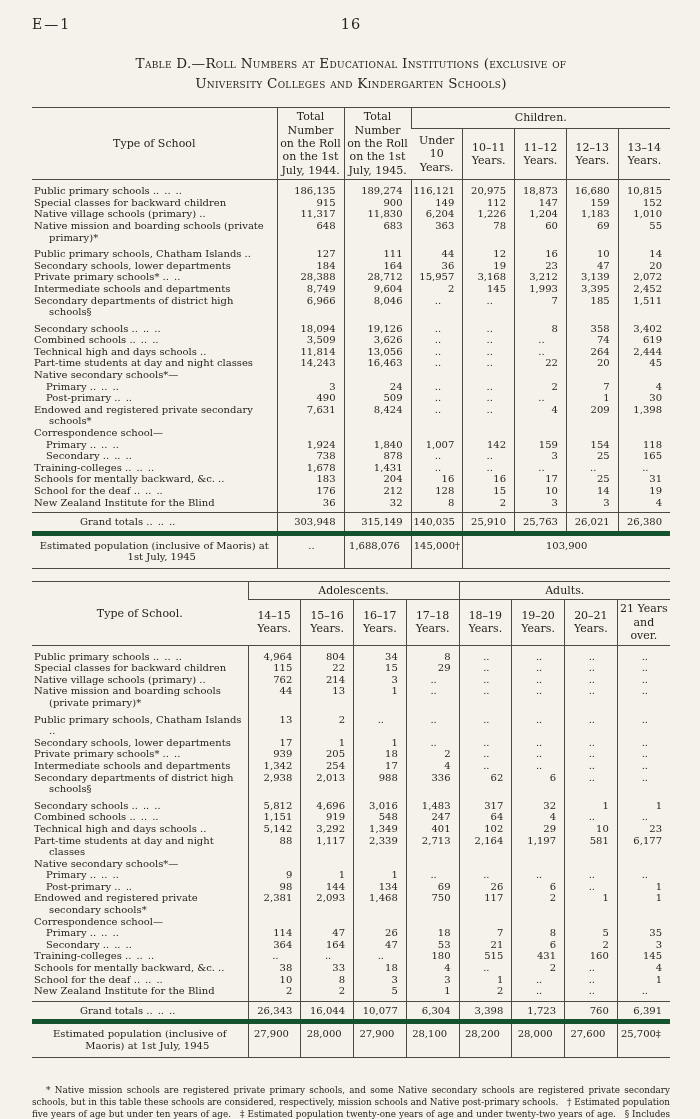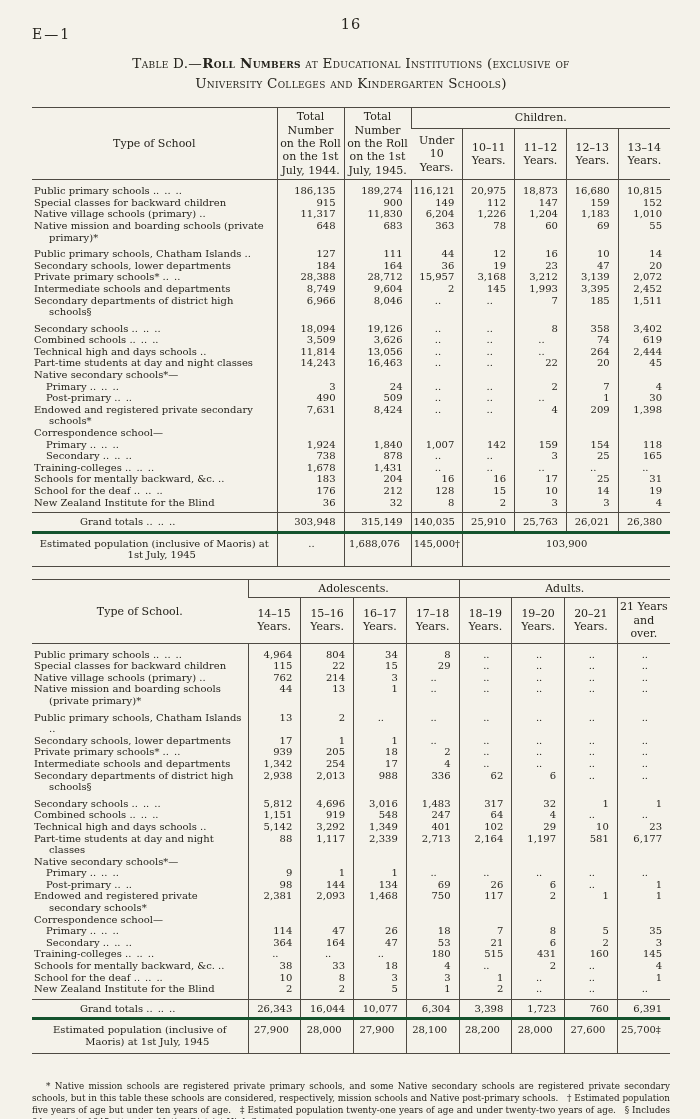--- a/index.html
+++ b/index.html
@@ -3,43 +3,43 @@
 <meta charset="utf-8">
 <style>
   html,body{margin:0;padding:0;}
   body{
     width:700px;height:1119px;overflow:hidden;
     background:#f4f2ea;color:#26241d;
     font-family:"DejaVu Serif","Liberation Serif",serif;
   }
   .page{padding:16px 30px 0 32px;}
   .pagehead{position:relative;height:20px;}
-  .doc-ref{position:absolute;left:0;top:10px;font-size:14px;letter-spacing:2px;}
+  .doc-ref{position:absolute;left:0;top:0;font-size:14px;letter-spacing:2px;}
   .page-num{text-align:center;font-size:14.5px;letter-spacing:1px;}
   .title{margin-top:18px;text-align:center;font-variant:small-caps;
          font-size:13.5px;line-height:1.45;letter-spacing:.3px;}
-  .title .b{font-weight:bold;}
+  .title .b{font-weight:normal;}
   table{width:100%;border-collapse:collapse;table-layout:fixed;
         border-top:1px solid #4e4a42;border-bottom:1px solid #4e4a42;}
   .t1{margin-top:14px;}
   .t2{margin-top:12px;}
   th,td{border-left:1px solid #4e4a42;font-weight:normal;vertical-align:top;font-size:10px;}
   th:first-child,td:first-child{border-left:none;}
   thead th{border-bottom:1px solid #4e4a42;text-align:center;vertical-align:middle;
            font-size:11px;line-height:1.22;padding:2px 2px;}
   tbody td{line-height:1.16;padding:0 2px;}
   tbody.main tr:first-child td{padding-top:5px;}
   tbody.main tr:last-child td{padding-bottom:4px;}
   tr.gap td{padding-top:5px;}
   .lbl{padding-left:17px;text-indent:-15px;}
   .ind{padding-left:29px;}
   .num{text-align:right;padding-right:8px;}
   .dots{text-align:center;padding-right:0;}
   .ctr{text-align:center;}
-  tbody.foot tr.totals td{border-top:1px solid #4e4a42;border-bottom:3px solid #14532d;
+  tbody.foot tr.totals td{border-top:1px solid #4e4a42;border-bottom:5px solid #14532d;
         padding-top:3px;padding-bottom:3px;}
   tbody.foot tr.poprow td{padding-top:4px;padding-bottom:5px;text-align:center;}
   .gt{padding-left:48px;text-indent:0;}
   .footnotes{margin-top:26px;font-size:8.8px;line-height:1.38;text-align:justify;text-indent:14px;}
 </style>
 </head>
 <body>
 
 <div class="page">
 

